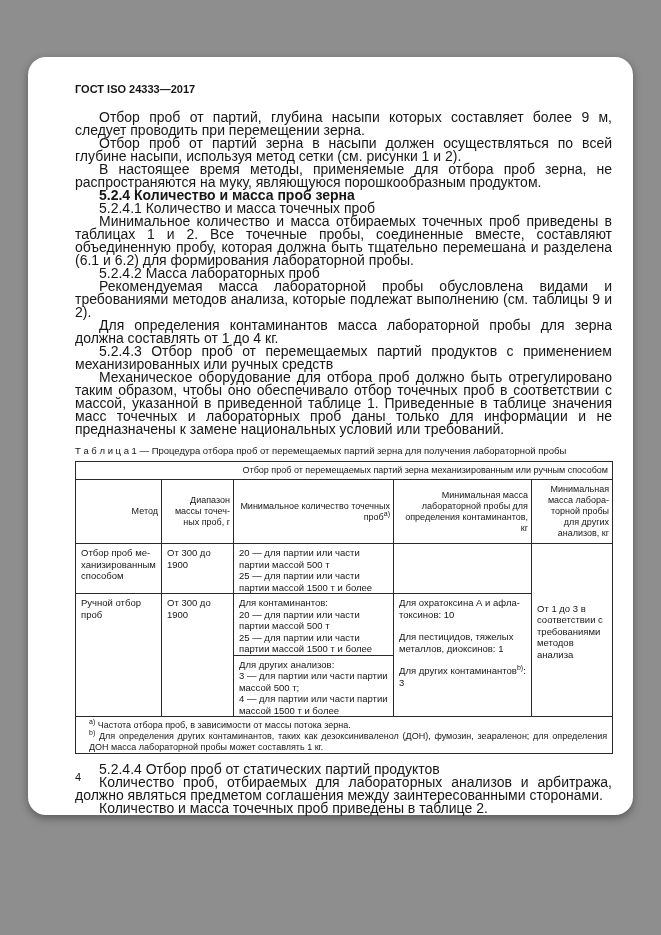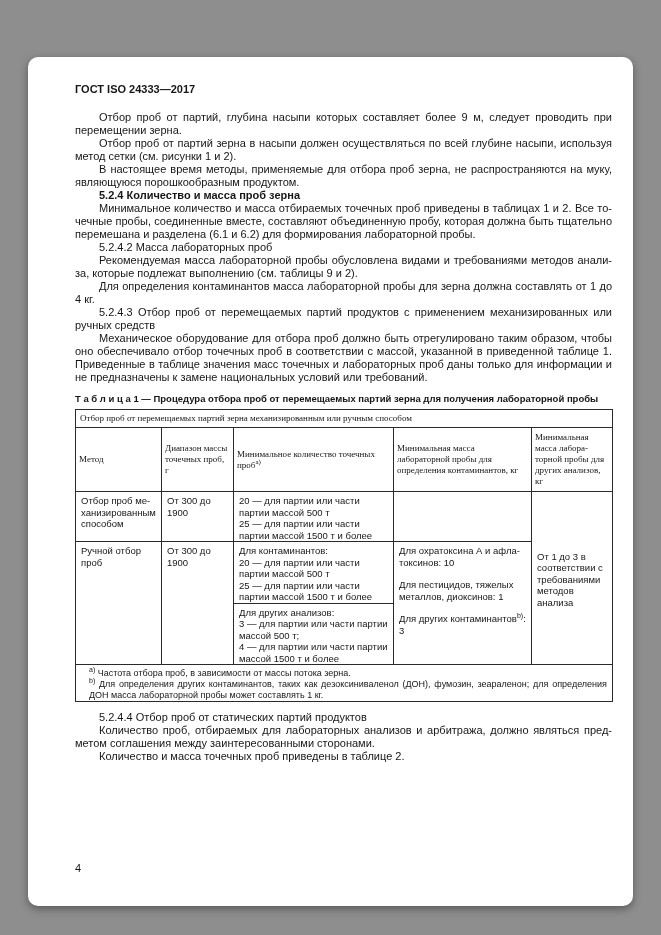--- a/index.html
+++ b/index.html
@@ -5,55 +5,54 @@
   * { margin: 0; padding: 0; box-sizing: border-box; }
   body {
     width: 661px; height: 935px;
     background: #8e8e8e;
     font-family: "Liberation Sans", "DejaVu Sans", sans-serif;
     color: #161616;
   }
   .canvas { position: relative; width: 661px; height: 935px; background: #8e8e8e; overflow: hidden; }
   .page {
     position: absolute; left: 28px; top: 57px;
-    width: 605px; height: 849px;
+    width: 605px; height: 758px;
     background: #ffffff;
-    border-radius: 10px;
+    border-radius: 18px;
     box-shadow: 0 3px 9px rgba(0,0,0,0.38);
     padding: 26px 21px 0 47px;
   }
   .doc-id { font-weight: bold; font-size: 11px; line-height: 13px; margin-bottom: 15px; }
   .para {
-    font-size: 11px; line-height: 13px;
+    font-size: 14px; line-height: 13px;
     text-align: justify; text-indent: 24px;
     hyphens: manual;
   }
   .bold { font-weight: bold; }
-  .table-caption { font-size: 9.5px; line-height: 12px; margin: 9px 0 4px; text-align: left; font-weight: bold; }
+  .table-caption { font-size: 9.5px; line-height: 12px; margin: 9px 0 4px; text-align: left; }
   table.t1 {
     width: 537px;
     border-collapse: collapse;
     table-layout: fixed;
     margin-bottom: 9px;
   }
   .t1 th, .t1 td {
     border: 1px solid #2a2a2a;
     font-weight: normal;
     vertical-align: top;
     padding: 3px 5px 0;
     font-size: 9.5px; line-height: 11.5px;
     text-align: left;
     hyphens: manual;
   }
   .t1 thead th {
-    text-align: left;
+    text-align: right;
     vertical-align: middle;
     font-size: 9px; line-height: 11px;
     padding: 4px 3px;
-    font-family: Liberation Serif, serif;
   }
   .t1 .span-head { padding: 3px 4px; }
   td.pre { white-space: pre-line; }
   td.mid { vertical-align: middle; }
   .cellp { margin-bottom: 11px; }
   .cellp:last-child { margin-bottom: 0; }
   .fn { font-size: 9px; line-height: 11px; padding-left: 8px; text-align: justify; }
   sup { font-size: 7px; vertical-align: super; line-height: 0; }
   .page-num { position: absolute; left: 47px; bottom: 32px; font-size: 11px; }
 </style>
@@ -62,20 +61,21 @@
 
 <div class="canvas">
   <div class="page">
 
     <div class="doc-id">ГОСТ ISO 24333—2017</div>
 
     <p class="para">Отбор проб от партий, глубина насыпи которых составляет более 9 м, следует проводить при перемещении зерна.</p>
     <p class="para">Отбор проб от партий зерна в насыпи должен осуществляться по всей глубине насыпи, используя метод сетки (см. рисунки 1 и 2).</p>
     <p class="para">В настоящее время методы, применяемые для отбора проб зерна, не распространяются на муку, являющуюся порошкообразным продуктом.</p>
     <p class="para bold">5.2.4 Количество и масса проб зерна</p>
+    <p class="para">5.2.4.1 Количество и масса точечных проб</p>
     <p class="para">Минимальное количество и масса отбираемых точечных проб приведены в таблицах 1 и 2. Все то­чечные пробы, соединенные вместе, составляют объединенную пробу, которая должна быть тщательно перемешана и разделена (6.1 и 6.2) для формирования лабораторной пробы.</p>
     <p class="para">5.2.4.2 Масса лабораторных проб</p>
     <p class="para">Рекомендуемая масса лабораторной пробы обусловлена видами и требованиями методов анали­за, которые подлежат выполнению (см. таблицы 9 и 2).</p>
     <p class="para">Для определения контаминантов масса лабораторной пробы для зерна должна составлять от 1 до 4 кг.</p>
     <p class="para">5.2.4.3 Отбор проб от перемещаемых партий продуктов с применением механизированных или ручных средств</p>
     <p class="para">Механическое оборудование для отбора проб должно быть отрегулировано таким образом, чтобы оно обеспечивало отбор точечных проб в соответствии с массой, указанной в приведенной таблице 1. Приведенные в таблице значения масс точечных и лабораторных проб даны только для информации и не предназначены к замене национальных условий или требований.</p>
 
     <p class="table-caption">Т а б л и ц а  1 — Процедура отбора проб от перемещаемых партий зерна для получения лабораторной пробы</p>
 
     <table class="t1">

